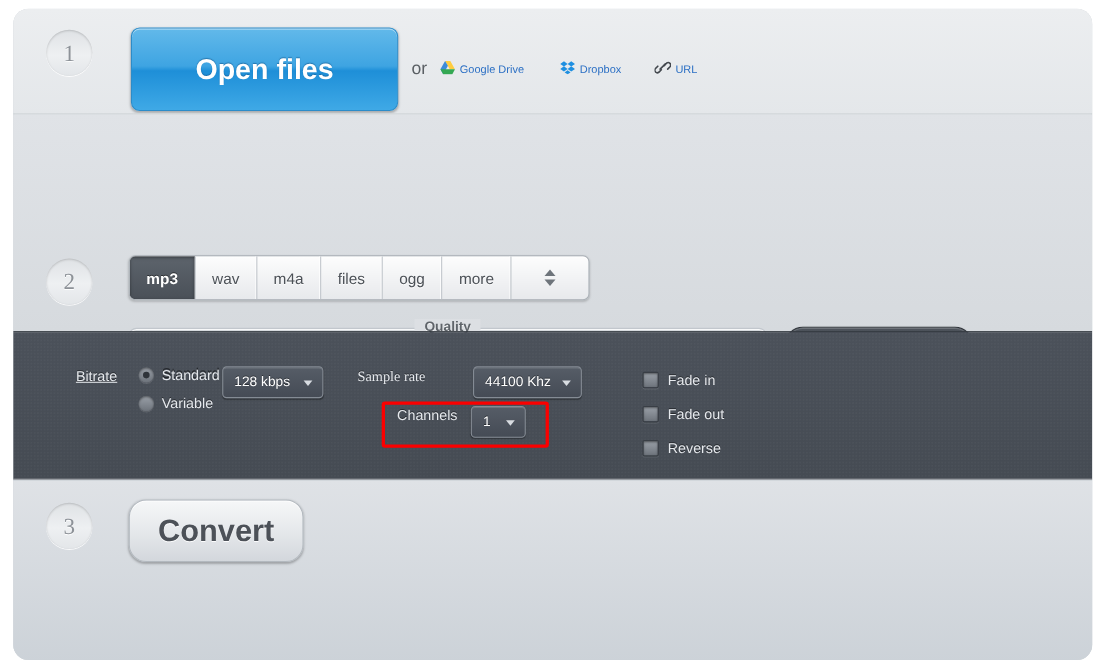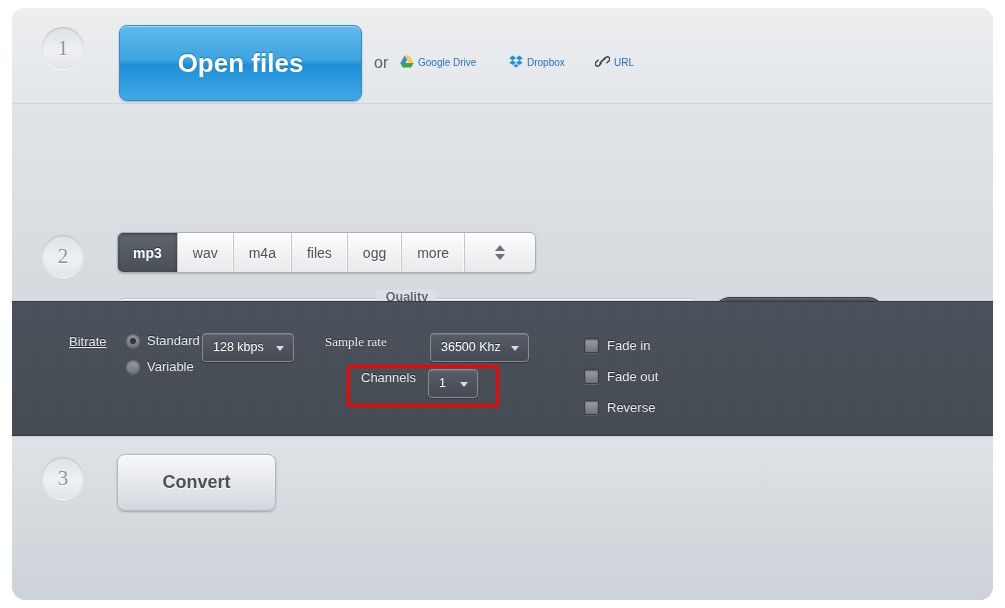--- a/index.html
+++ b/index.html
@@ -393,26 +393,26 @@
     border-radius: 3px;
     pointer-events: none;
   }
 
   
   #step3-circle { left: 30px; top: 528px; }
   .convert-btn {
     position: absolute;
     left: 105px; top: 525px;
     width: 157px; height: 55px;
-    border-radius: 8px;
+    border-radius: 16px;
     background: linear-gradient(180deg,#f6f7f8 0%, #e5e8eb 52%, #d3d7dc 100%);
     border: 1px solid #b3b9bf;
     box-shadow: 0 1px 2px rgba(0,0,0,.25), inset 0 1px 0 rgba(255,255,255,.9);
     color: #4c5158;
-    font-size: 18px;
+    font-size: 28px;
     font-weight: bold;
     line-height: 55px;
     text-align: center;
     text-shadow: 0 1px 0 rgba(255,255,255,.9);
     cursor: pointer;
   }
 
   
   .abs-layer { position: absolute; left: 0; top: 0; width: 981px; height: 592px; pointer-events: none; }
   .abs-layer > * { pointer-events: auto; }
@@ -555,21 +555,21 @@
       <div class="step-circle" id="step3-circle" style="top:20px">3</div>
       <div class="convert-btn" style="top:17px">Convert</div>
     </div>
 
     <div class="abs-layer">
       <div class="ddl" id="ddl-bitrate">
         <span class="val">128 kbps</span>
         <span class="car"></span>
       </div>
       <div class="ddl" id="ddl-sample-rate">
-        <span class="val">36500 Khz</span>
+        <span class="val">44100 Khz</span>
         <span class="car"></span>
       </div>
       <div class="ddl" id="ddl-channels">
         <span class="val">1</span>
         <span class="car"></span>
       </div>
 
       <div class="highlight-box"></div>
     </div>
 

